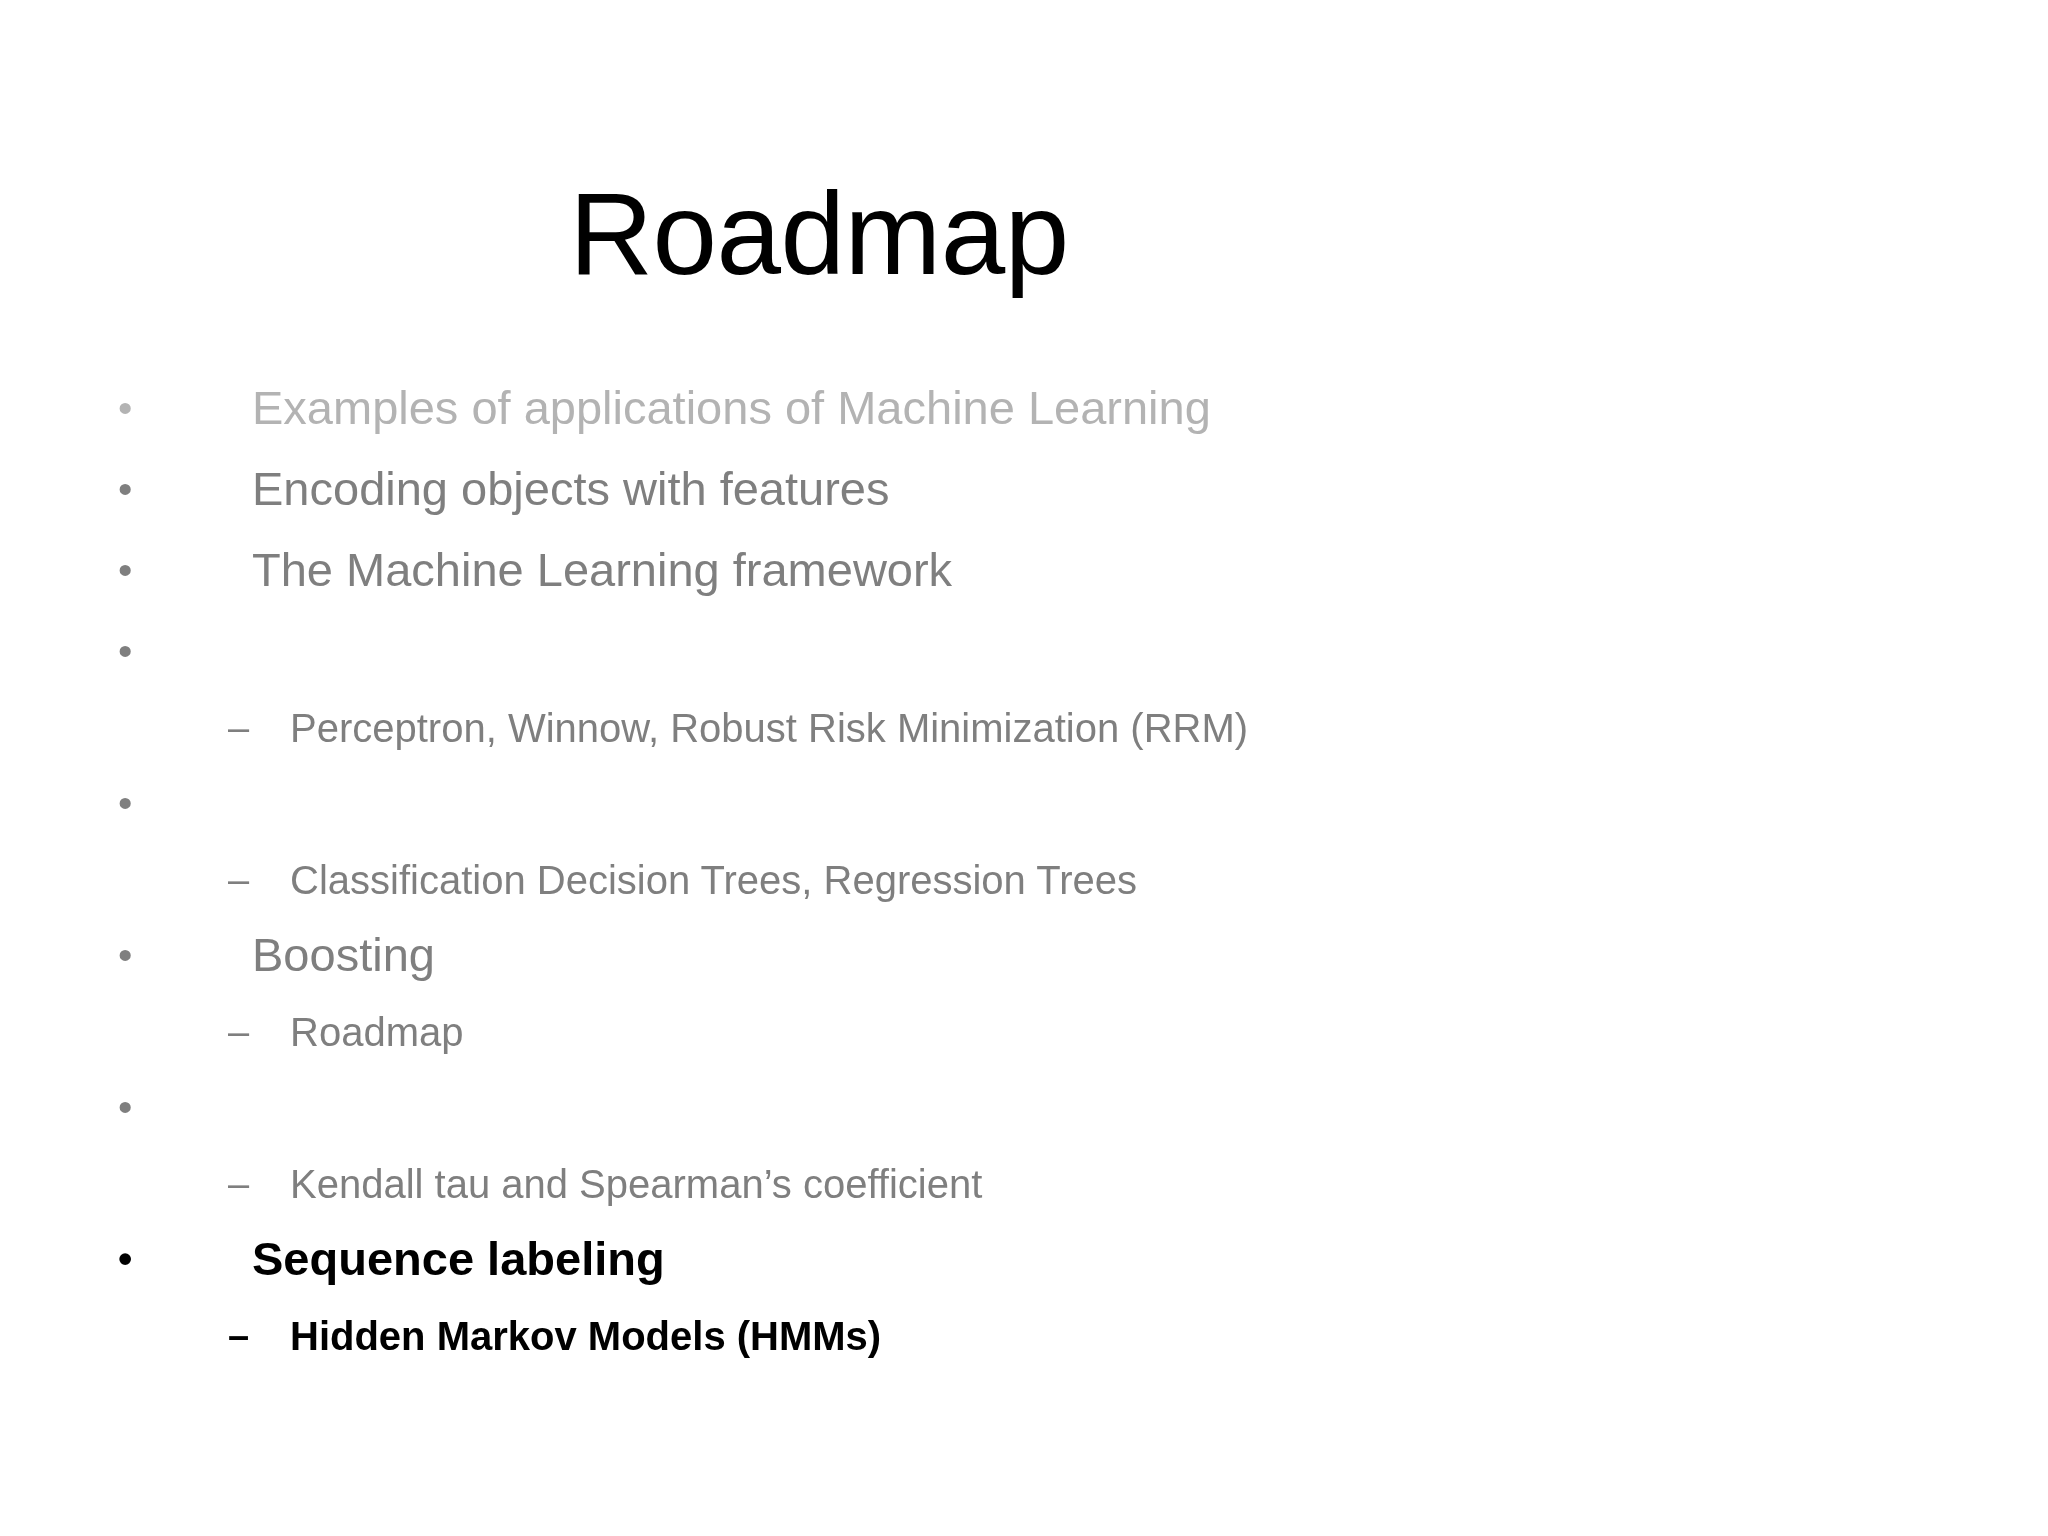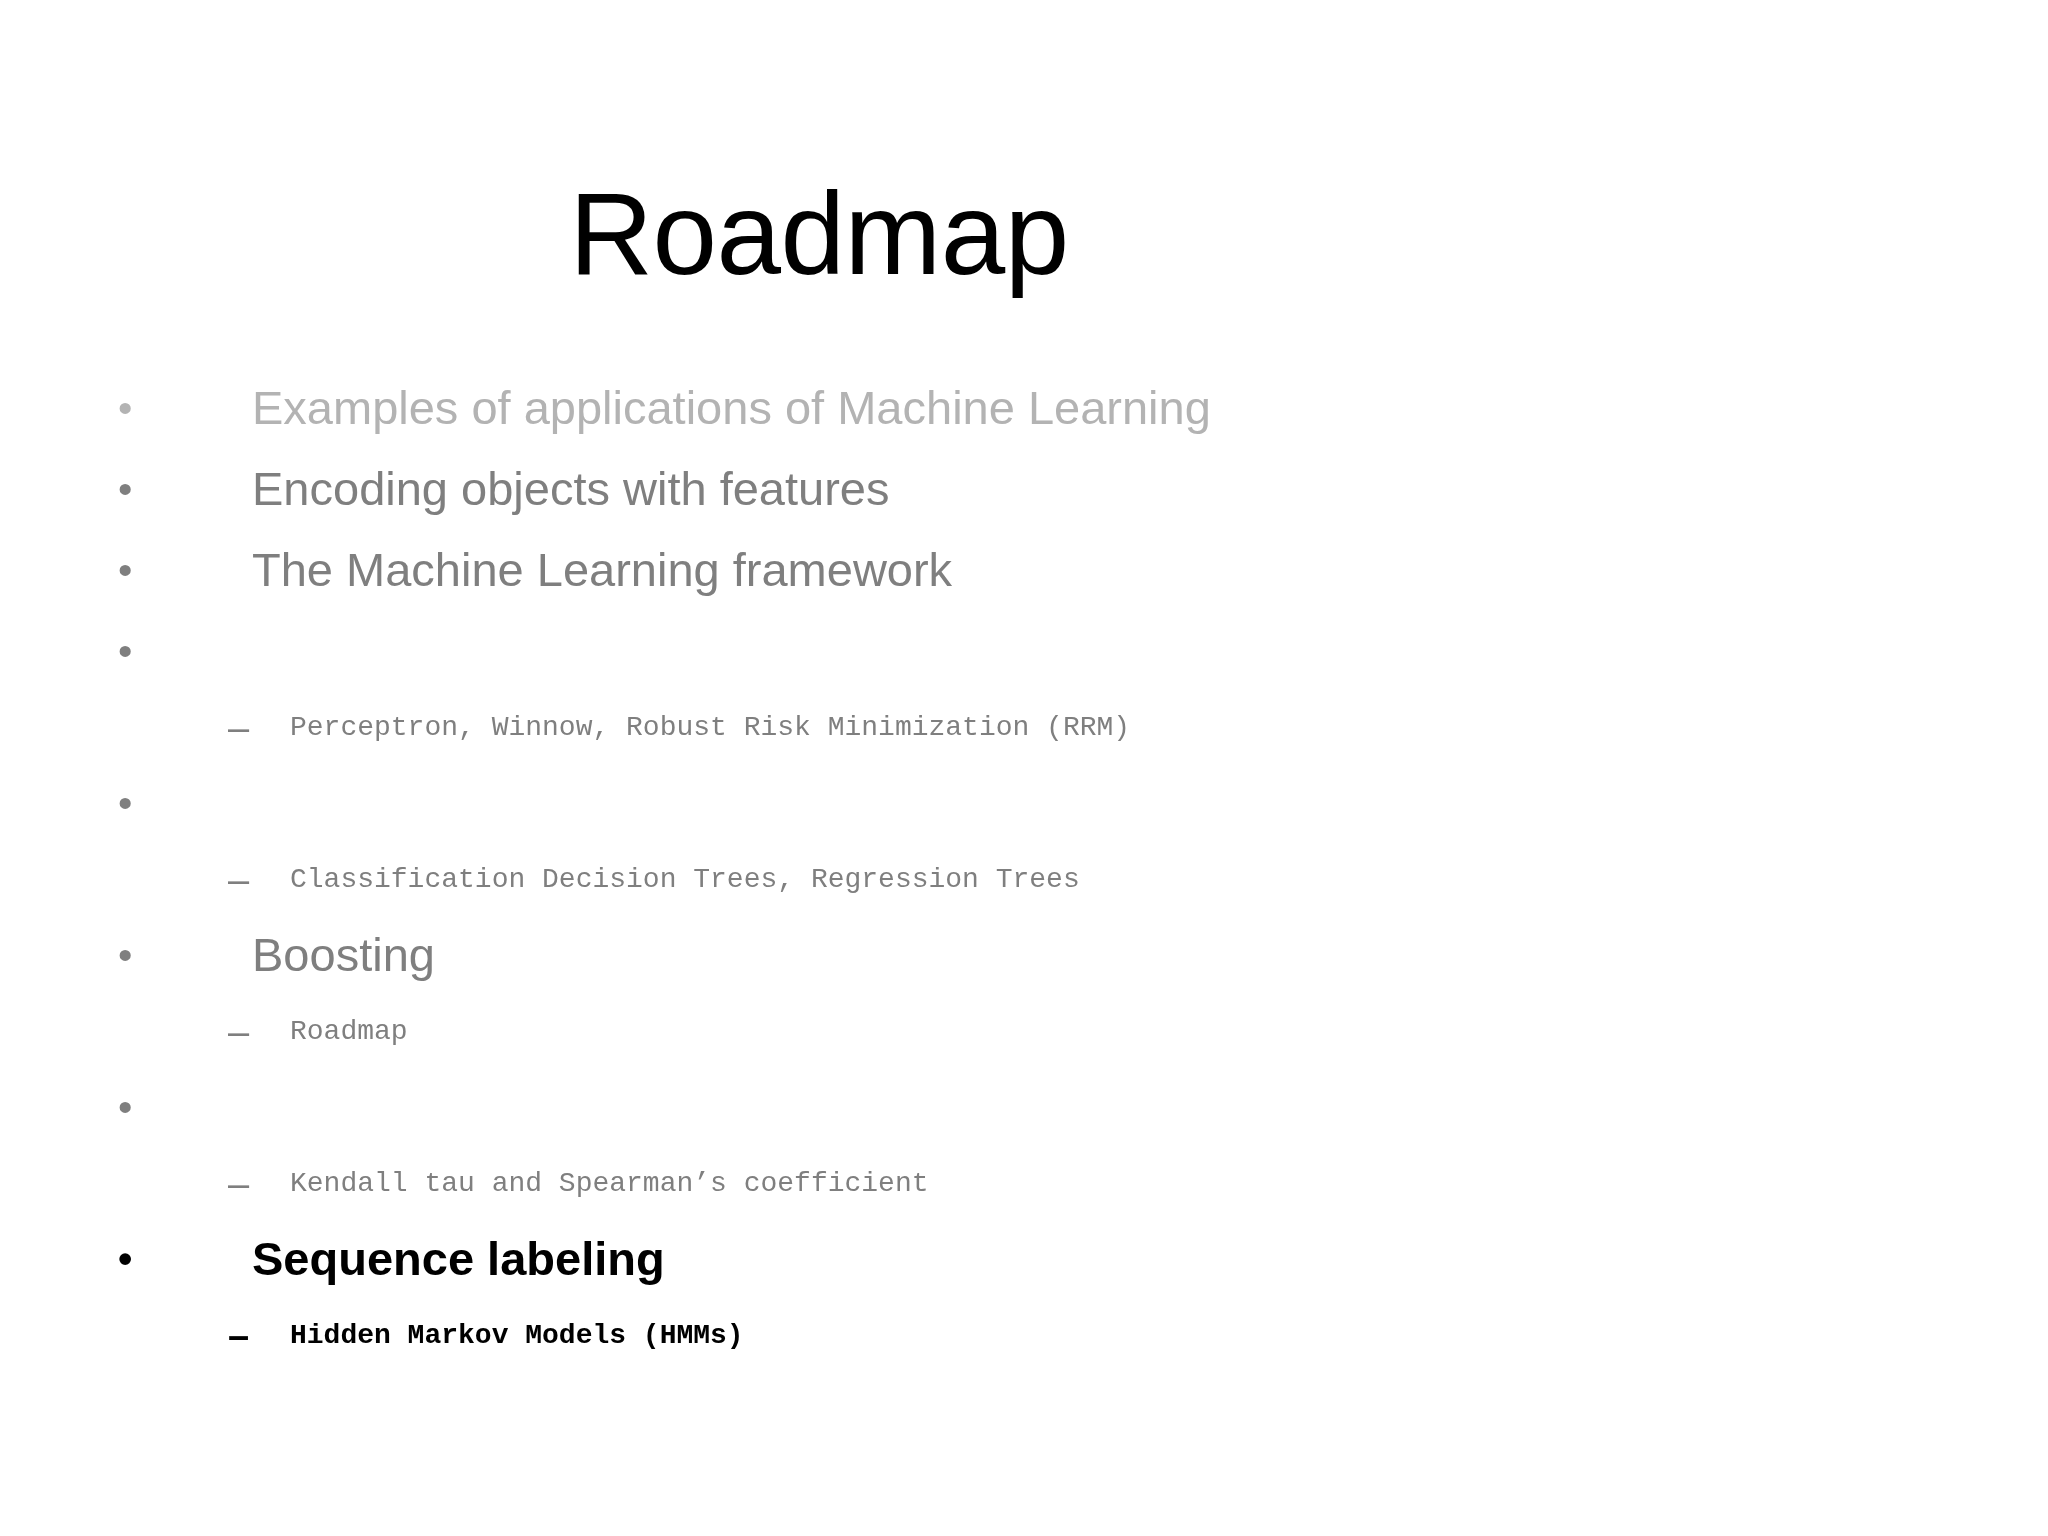--- a/index.html
+++ b/index.html
@@ -86,25 +86,24 @@
     padding-left: 110px;
     box-sizing: border-box;
     text-align: left;
     font-size: 38px;
     line-height: 64px;
     color: #7f7f7f;
     user-select: none;
   }
   .lvl2 .btext {
     flex: 1 1 auto;
-    font-size: 28px;
+    font-size: 40px;
     line-height: 64px;
     color: #7f7f7f;
     white-space: pre;
-    font-family: Liberation Mono, monospace;
   }
 
   
   .dim .marker,
   .dim .btext {
     color: #b3b3b3;
   }
 
   .strong .marker,
   .strong .btext {

